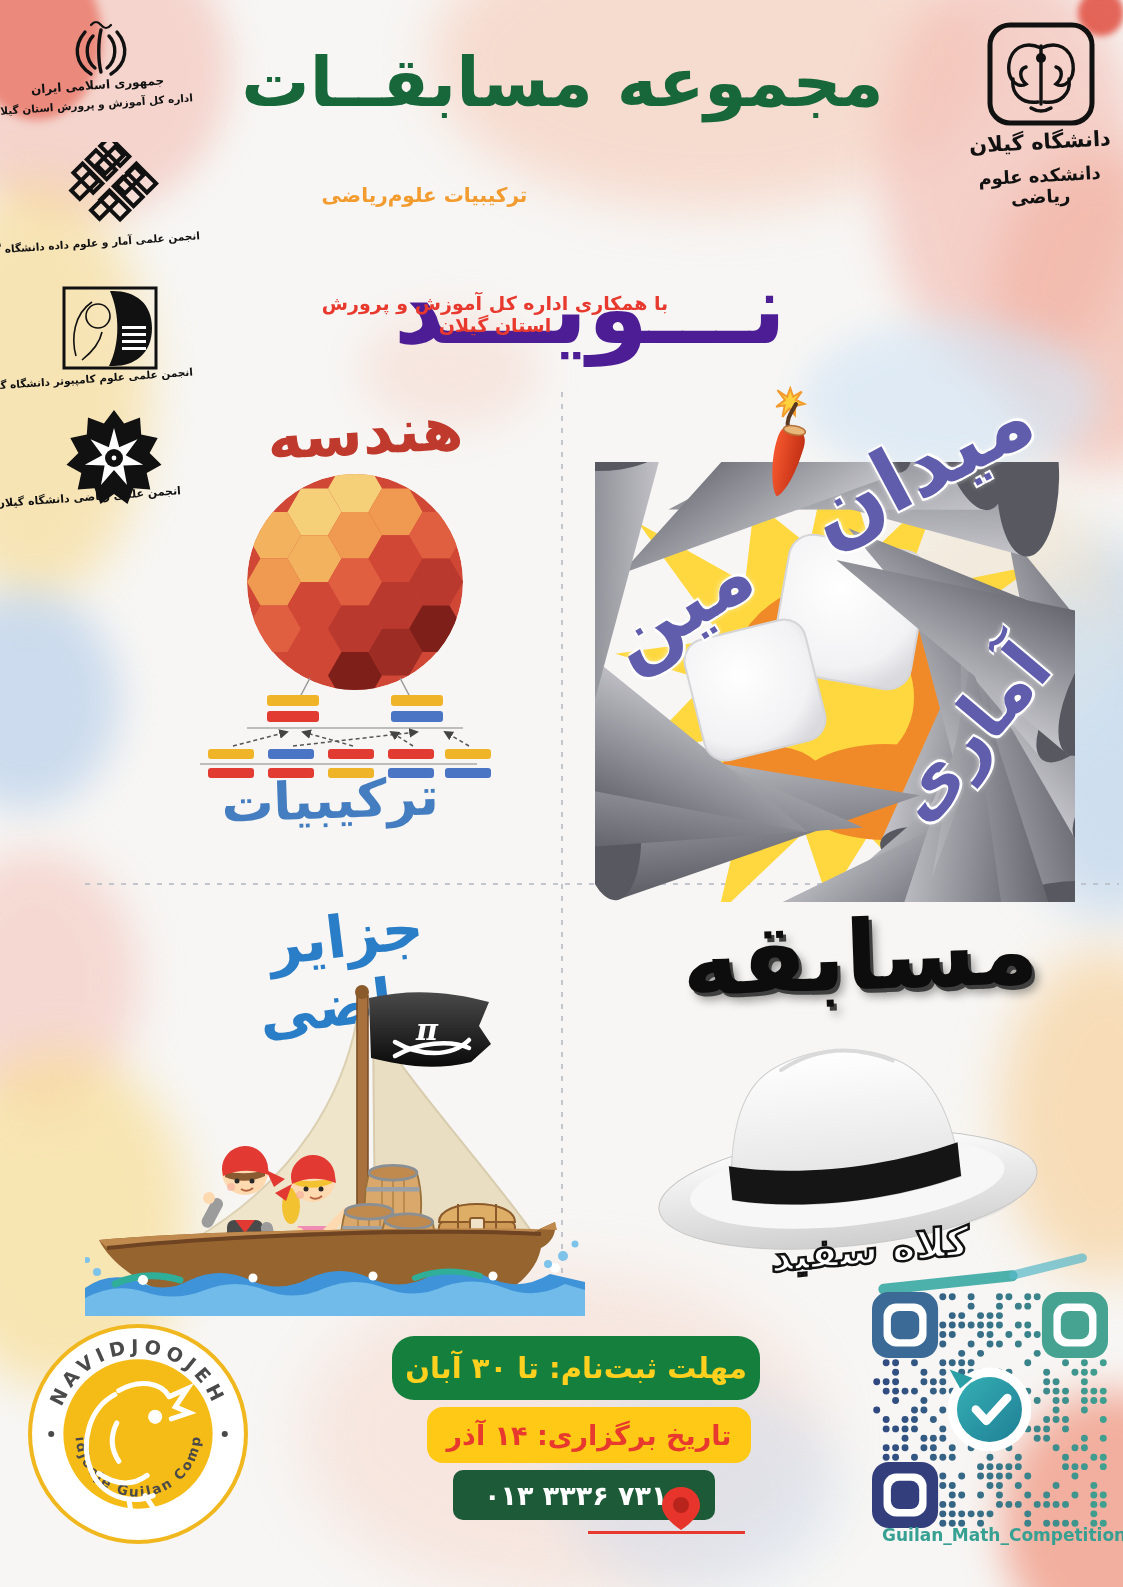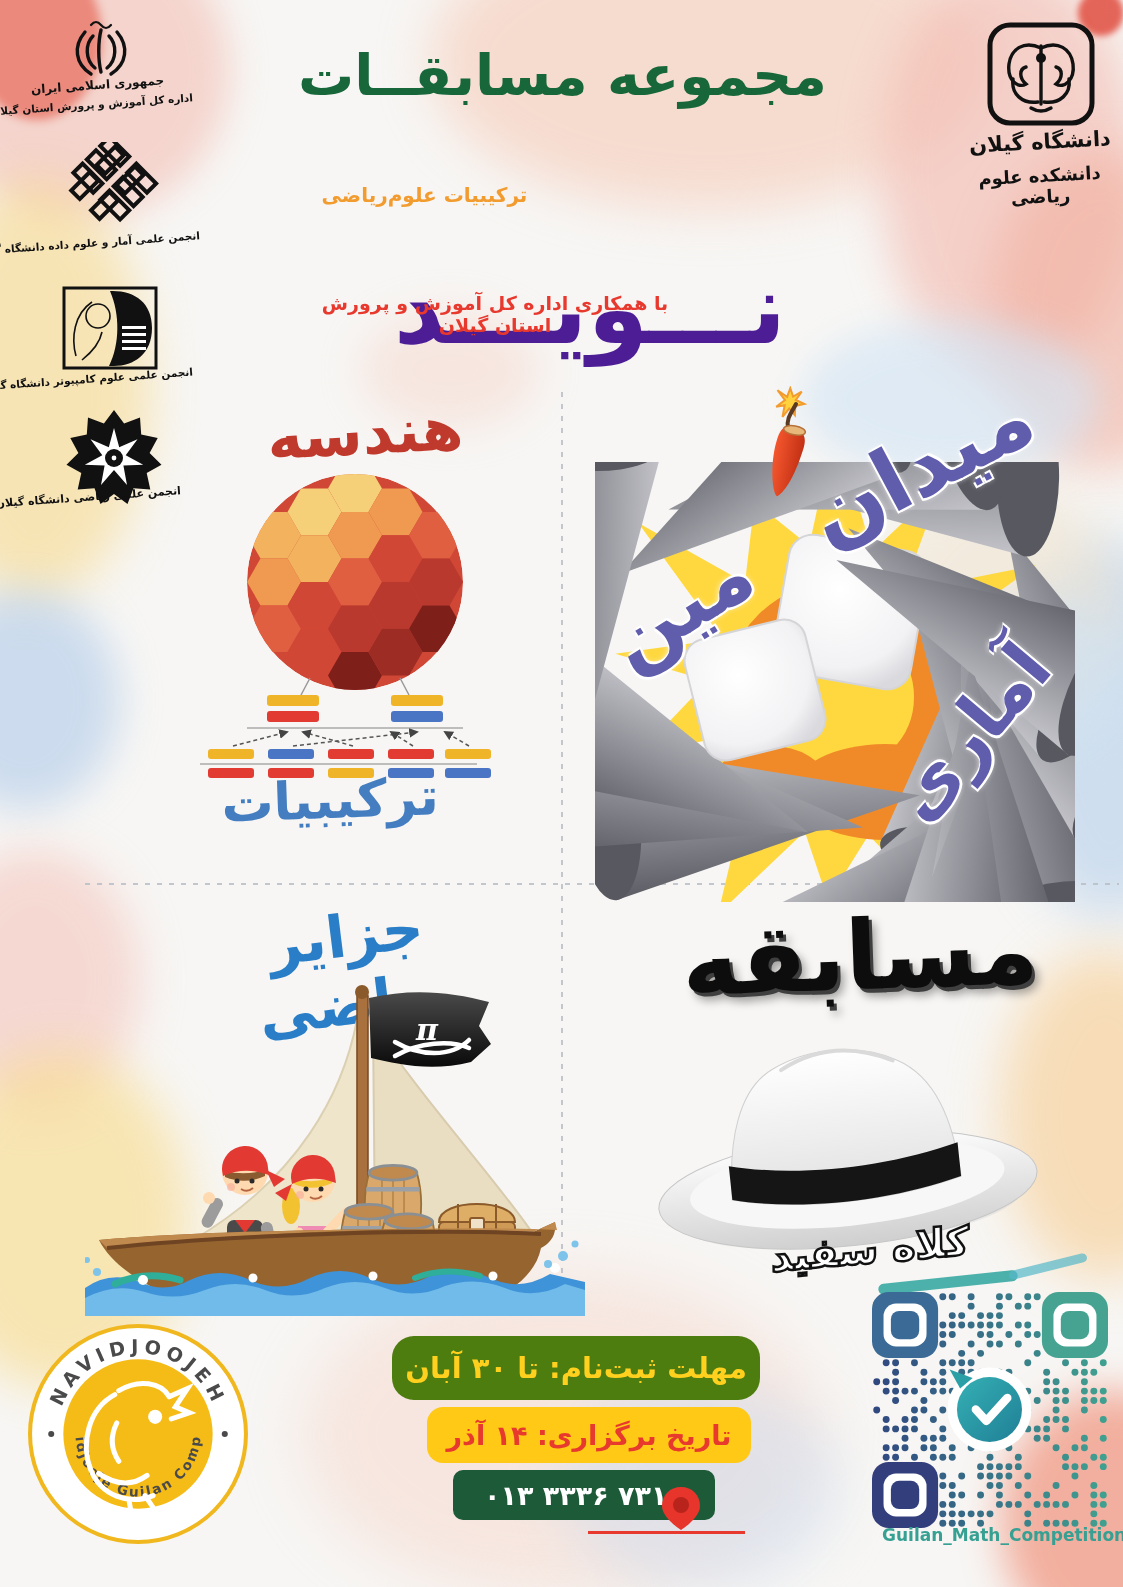--- a/index.html
+++ b/index.html
@@ -23,21 +23,21 @@
   .b14{left:300px;top:1270px;width:520px;height:330px;background:#f6cfc0;opacity:.4;filter:blur(30px);}
   .b15{left:560px;top:1380px;width:280px;height:210px;background:#cddcef;opacity:.5;filter:blur(26px);}
   .b16{left:800px;top:320px;width:300px;height:160px;background:#d3e5f5;opacity:.65;filter:blur(18px);}
   .b17{left:880px;top:480px;width:240px;height:260px;background:#efe3cf;opacity:.6;filter:blur(24px);}
   .b18{left:980px;top:600px;width:150px;height:160px;background:#cfe2f3;opacity:.6;filter:blur(20px);}
   .b19{left:360px;top:310px;width:180px;height:120px;background:#f6cfc2;opacity:.4;filter:blur(20px);}
 
   .divider-v{left:561px;top:392px;width:2px;height:906px;background-image:repeating-linear-gradient(180deg,#b9bec6 0 5px,transparent 5px 12px);opacity:.85;}
   .divider-h{left:85px;top:883px;width:1034px;height:2px;background-image:repeating-linear-gradient(90deg,#b9bec6 0 5px,transparent 5px 12px);opacity:.85;}
 
-  .t-green{left:190px;top:42px;width:745px;margin:0;text-align:center;font-size:56px;line-height:1.2;font-weight:900;color:#17673a;}
+  .t-green{left:190px;top:42px;width:745px;margin:0;text-align:center;font-size:68px;line-height:1.2;font-weight:900;color:#17673a;}
   .t-orange{left:270px;top:138px;width:665px;text-align:center;font-size:92px;line-height:1.25;font-weight:900;color:#f29b2f;}
   .t-orange-small{left:292px;top:183px;width:265px;text-align:center;font-size:20px;font-weight:bold;color:#f29b2f;}
   .t-red{left:240px;top:248px;width:700px;text-align:center;font-size:98px;line-height:1.25;font-weight:900;color:#4c1d95;}
   .t-red-small{left:300px;top:292px;width:390px;text-align:center;font-size:19px;font-weight:bold;color:#e8392e;}
 
   .cap{position:absolute;text-align:center;font-weight:bold;color:#111;white-space:nowrap;transform:rotate(-4deg);}
   .uni-line1{left:955px;top:130px;width:170px;text-align:center;font-size:21px;font-weight:bold;color:#111;transform:rotate(-3deg);}
   .uni-line2{left:950px;top:165px;width:180px;text-align:center;font-size:18px;font-weight:bold;color:#111;transform:rotate(-3deg);}
 
   .q-geo-label{left:235px;top:398px;width:260px;text-align:center;font-size:60px;font-weight:900;color:#c0392d;transform:rotate(-3deg);}
@@ -45,21 +45,21 @@
   .mine-word{position:absolute;text-align:center;font-weight:900;color:#5f5dac;text-shadow:0 0 6px #ffffff,2px 2px 0 #ffffff,-2px 2px 0 #ffffff,2px -2px 0 #ffffff;}
   .mw1{left:755px;top:416px;width:330px;font-size:86px;transform:rotate(-28deg);}
   .mw2{left:580px;top:560px;width:200px;font-size:80px;transform:rotate(-32deg);}
   .mw3{left:830px;top:690px;width:280px;font-size:72px;transform:rotate(-50deg);}
   .q-islands-label{left:175px;top:902px;width:350px;text-align:center;font-size:58px;font-weight:900;color:#2a7ec7;transform:rotate(-7deg);}
   .q-hat-title{left:650px;top:900px;width:420px;text-align:center;font-size:96px;font-weight:900;color:#0d0d0d;transform:rotate(-2deg);text-shadow:3px 4px 0 #3f3f3f,6px 8px 10px rgba(0,0,0,.35);}
   .q-hat-suffix{left:578px;top:1058px;width:150px;text-align:center;font-size:150px;line-height:1.1;font-weight:900;color:#161616;text-shadow:4px 4px 0 #3f3f3f,7px 8px 10px rgba(0,0,0,.35);}
   .q-hat-sub{left:735px;top:1226px;width:270px;text-align:center;font-size:40px;font-weight:900;color:#ffffff;-webkit-text-stroke:2.5px #111;transform:rotate(-5deg) skewX(-4deg);}
 
   .pill{position:absolute;display:flex;align-items:center;justify-content:center;}
-  .pill-red{left:392px;top:1336px;width:368px;height:64px;border-radius:22px;background:#4d7c0f;}
+  .pill-red{left:392px;top:1336px;width:368px;height:64px;border-radius:22px;background:#15803d;}
   .pill-red span{font-size:29px;font-weight:900;color:#ffd01e;}
   .pill-yellow{left:427px;top:1407px;width:324px;height:56px;border-radius:16px;background:#ffc915;}
   .pill-yellow span{font-size:27px;font-weight:900;color:#e8392e;}
   .pill-green{left:453px;top:1470px;width:262px;height:50px;border-radius:10px;background:#1d5b38;}
   .pill-green span{font-size:27px;font-weight:bold;color:#ffffff;letter-spacing:4px;}
   .pin-line{left:588px;top:1531px;width:157px;height:3px;background:#e8392e;}
   .venue{left:225px;top:1537px;width:560px;text-align:center;font-size:23.5px;color:#111;white-space:nowrap;}
   .venue b{font-weight:900;}
   .qr-handle{left:876px;top:1522px;width:246px;display:flex;align-items:center;gap:6px;}
   .qr-handle span{font-size:17px;font-weight:bold;color:#36a093;}

